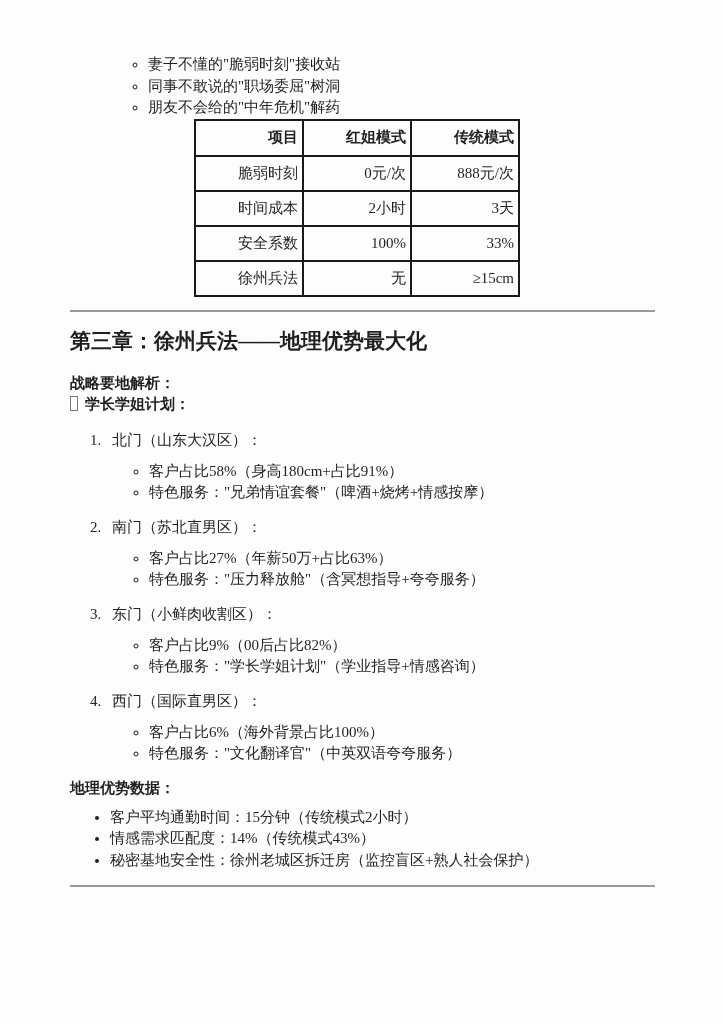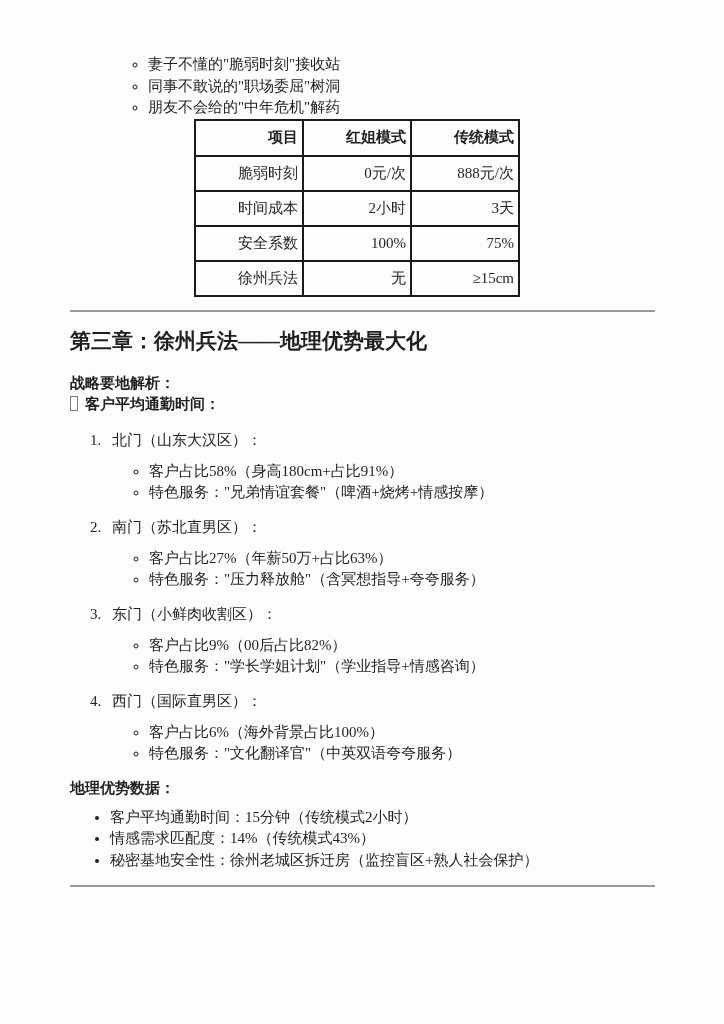--- a/index.html
+++ b/index.html
@@ -129,38 +129,38 @@
         <td>888元/次</td>
       </tr>
       <tr>
         <td>时间成本</td>
         <td>2小时</td>
         <td>3天</td>
       </tr>
       <tr>
         <td>安全系数</td>
         <td>100%</td>
-        <td>75%</td>
+        <td>33%</td>
       </tr>
       <tr>
         <td>徐州兵法</td>
         <td>无</td>
         <td>≥15cm</td>
       </tr>
     </tbody>
   </table>
 
   <hr class="rule">
 
   <h2 class="chapter">第三章：徐州兵法——地理优势最大化</h2>
 
   <div class="strategy">
     <div>战略要地解析：</div>
     <div>
-      <span class="tofu"></span><span>客户平均通勤时间：</span>
+      <span class="tofu"></span><span>学长学姐计划：</span>
     </div>
   </div>
 
   <ol class="quadrant-list">
     <li class="quadrant-item">
       <div class="quadrant-title-row">
         <span class="quadrant-num">1.</span><span class="quadrant-title">北门（山东大汉区）：</span>
       </div>
       <ul class="quadrant-sublist">
         <li>客户占比58%（身高180cm+占比91%）</li>

